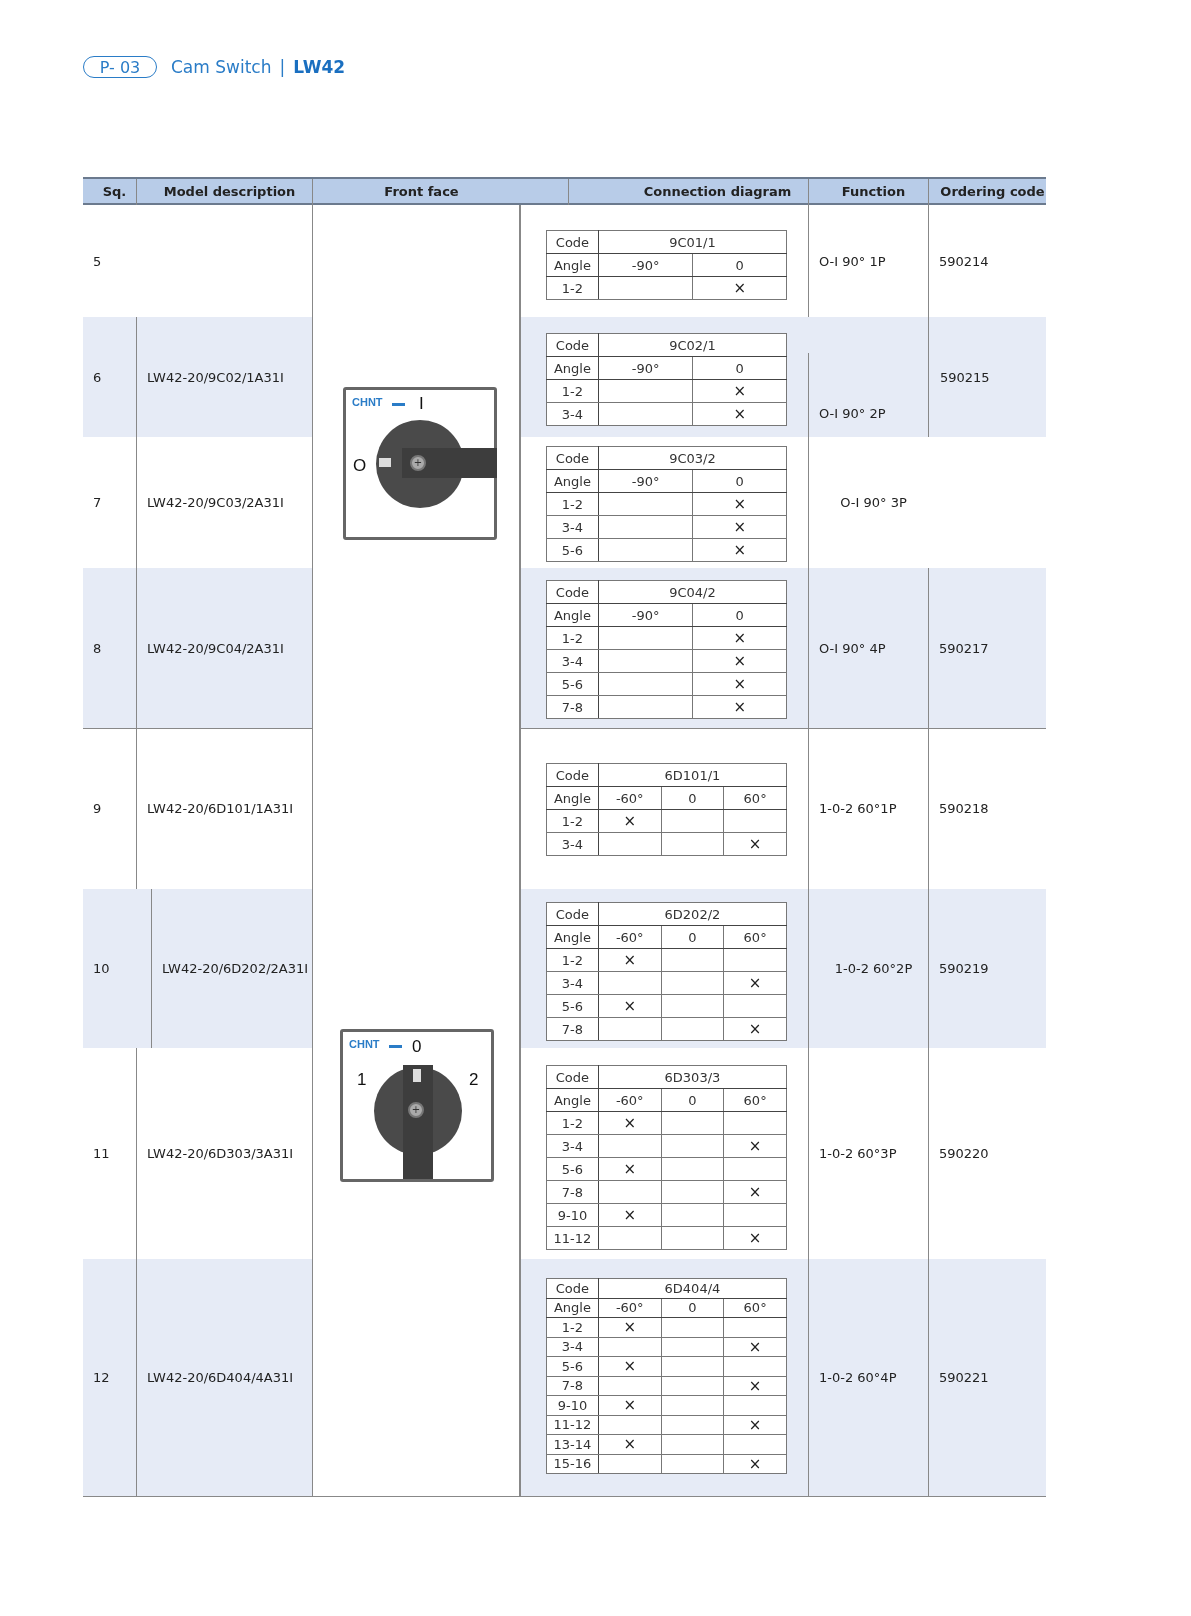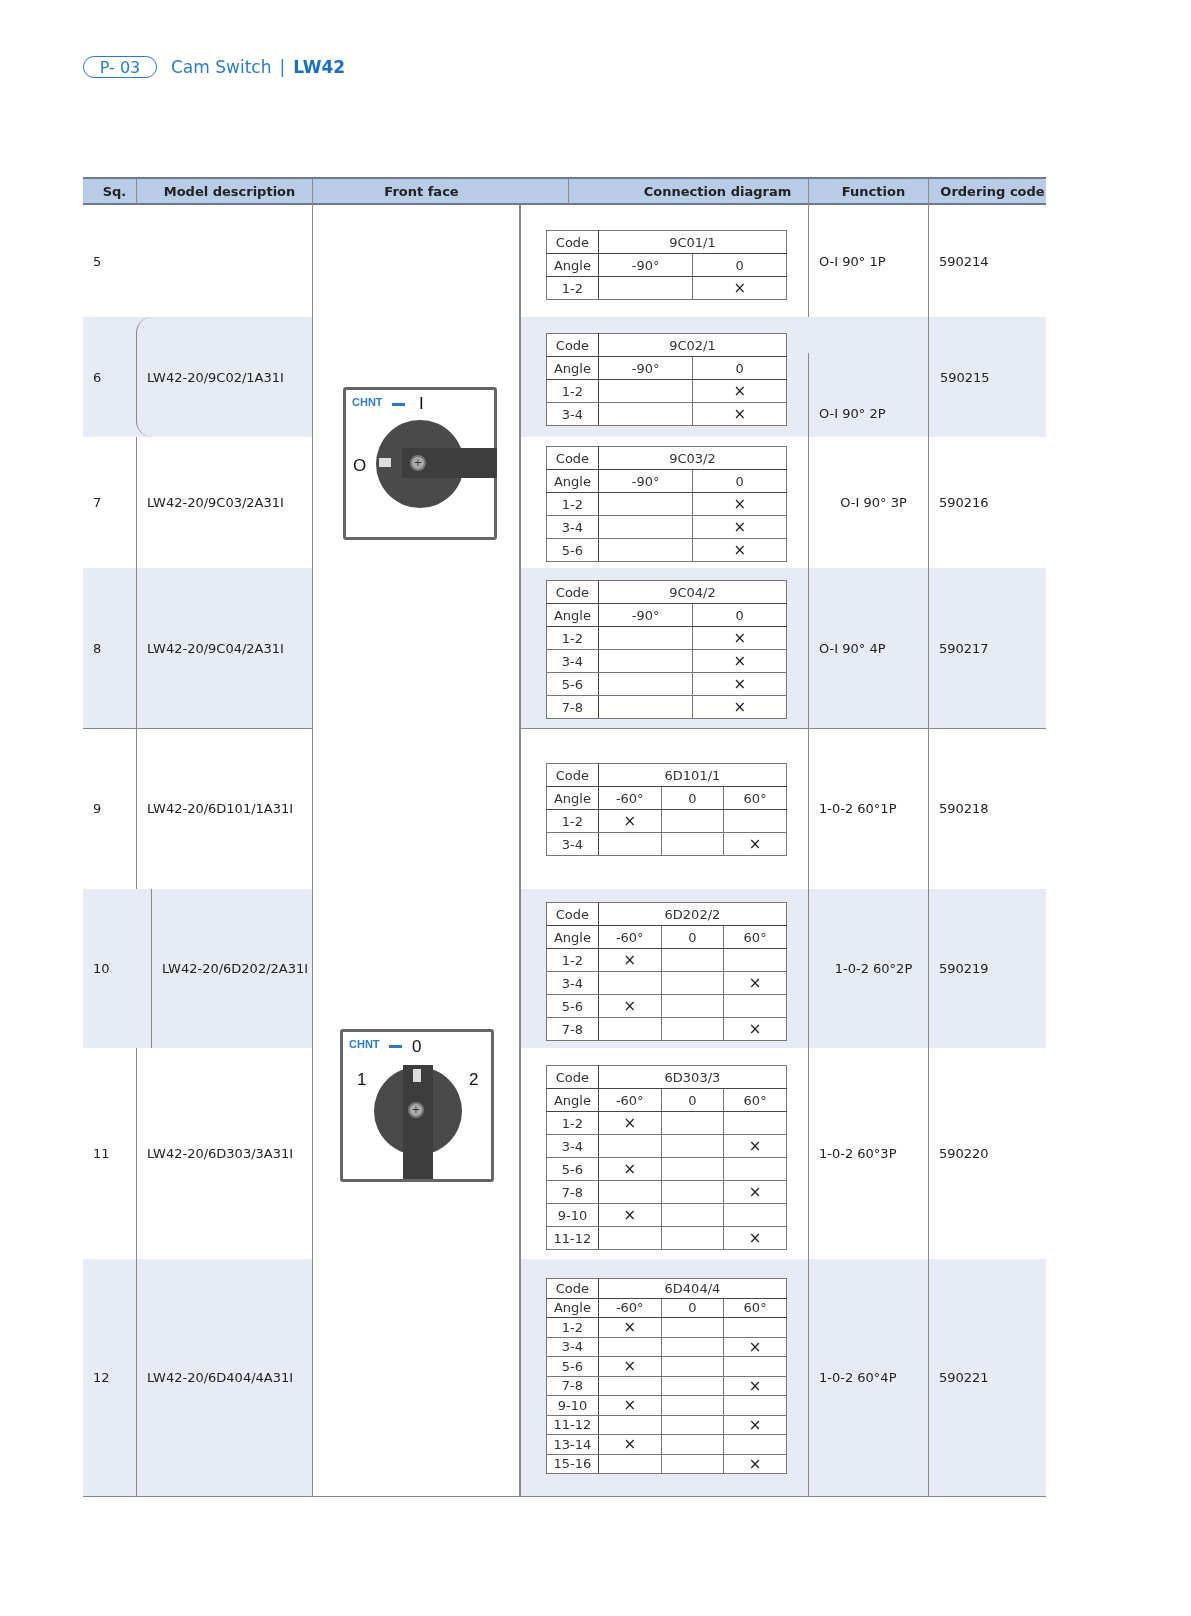--- a/index.html
+++ b/index.html
@@ -69,44 +69,41 @@
           <span>O-I 90° 1P</span>
         </div>
         <div class="cell" style="left: 845px; width: 118px;">
           <span>590214</span>
         </div>
       </div>
       <div class="row shade" style="top: 140px; height: 120px;">
         <div class="cell c0" style="left: 0px; width: 53px;">
           <span>6</span>
         </div>
-        <div class="cell" style="left: 53px; width: 176px; border-radius: 16px;">
+        <div class="cell" style="left: 53px; width: 176px;">
           <span>LW42-20/9C02/1A31I</span>
         </div>
         <div class="cell" style="left: 437px; width: 288px;"></div>
         <div class="cell" style="left: 725px; width: 120px; margin-top: 36px;">
           <span>O-I 90° 2P</span>
         </div>
         <div class="cell" style="left: 845px; width: 118px; padding-left: 11px;">
           <span>590215</span>
         </div>
       </div>
       <div class="row" style="top: 260px; height: 131px;">
         <div class="cell c0" style="left: 0px; width: 53px;">
           <span>7</span>
         </div>
         <div class="cell" style="left: 53px; width: 176px;">
           <span>LW42-20/9C03/2A31I</span>
         </div>
         <div class="cell" style="left: 437px; width: 288px;"></div>
         <div class="cell" style="left: 725px; width: 120px; justify-content: center;">
           <span>O-I 90° 3P</span>
-        </div>
-        <div class="cell" style="left: 845px; width: 118px;">
-          <span>590216</span>
         </div>
       </div>
       <div class="row shade" style="top: 391px; height: 160px;">
         <div class="cell c0" style="left: 0px; width: 53px;">
           <span>8</span>
         </div>
         <div class="cell" style="left: 53px; width: 176px;">
           <span>LW42-20/9C04/2A31I</span>
         </div>
         <div class="cell" style="left: 437px; width: 288px;"></div>

